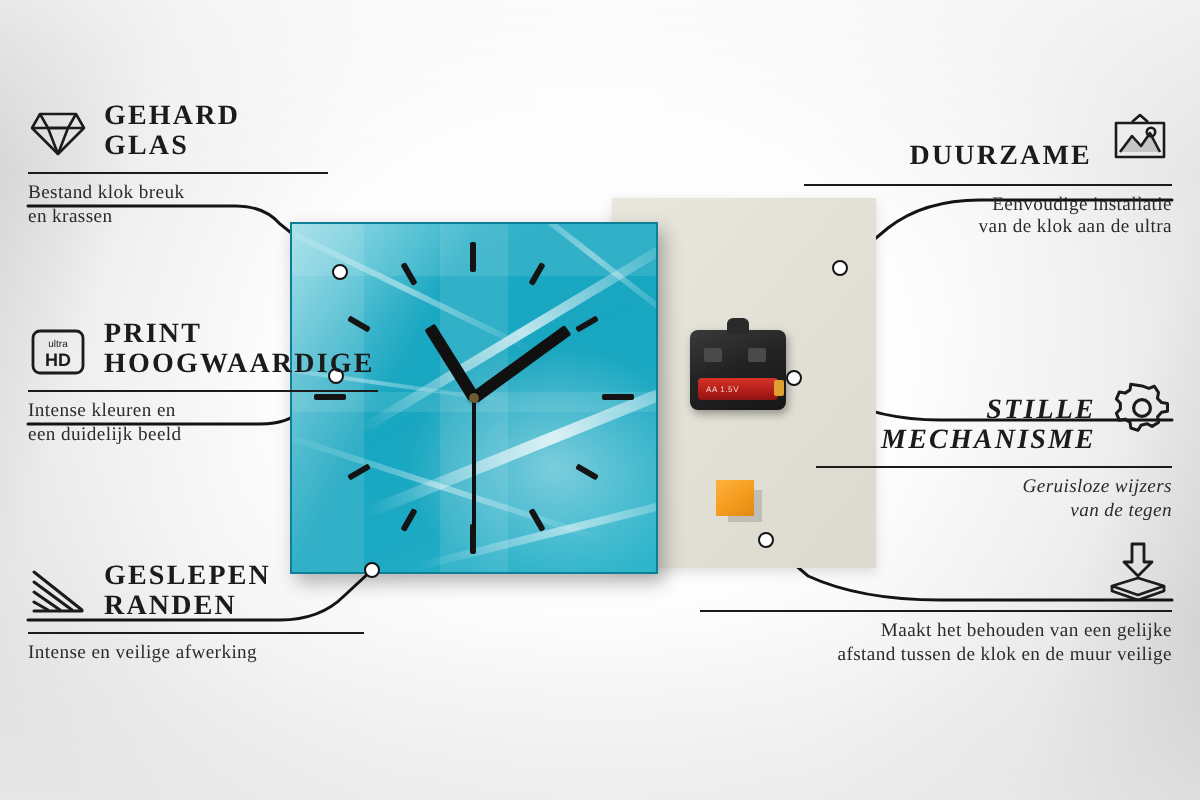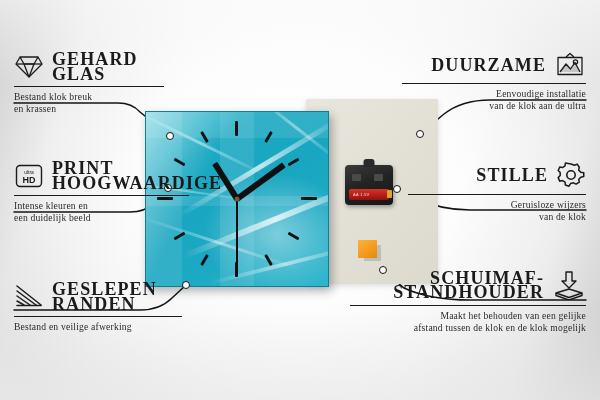--- a/index.html
+++ b/index.html
@@ -23,24 +23,24 @@
     background:linear-gradient(180deg, rgba(255,255,255,.55) 0%, rgba(255,255,255,0) 22%,
       rgba(255,255,255,0) 78%, rgba(236,236,236,.55) 100%);
   }
 
   
   .feature{position:absolute;}
   .feature .head{display:flex;align-items:center;gap:8px;}
   .feature.left .head{justify-content:flex-start;}
   .feature.right .head{justify-content:flex-end;}
   .titles{
-    font-size:18px;line-height:14.5px;letter-spacing:1.1px;
+    font-size:14px;line-height:14.5px;letter-spacing:1.1px;
     font-weight:700;color:#1b1b1b;text-transform:uppercase;white-space:nowrap;
   }
-  .feature.right .titles{text-align:right;}
+  .feature.right .titles{text-align:right;margin-top:20px;}
   .rule{height:1px;background:#1b1b1b;margin-top:5px;width:100%;}
   .desc{
     font-size:9.6px;line-height:11.6px;color:#2b2b2b;margin-top:4px;
     letter-spacing:.2px;white-space:pre-line;
   }
   .feature.right .desc{text-align:right;}
   .icon{flex:0 0 auto;display:block;}
 
   
   #lines{position:absolute;inset:0;width:600px;height:400px;pointer-events:none;}
@@ -216,21 +216,21 @@
           <line x1="3" y1="17" x2="10" y2="21"></line>
           <line x1="3" y1="21.5" x2="27" y2="21.5"></line>
         </g>
       </svg>
       <div class="titles">
         <div>GESLEPEN</div>
         <div>RANDEN</div>
       </div>
     </div>
     <div class="rule"></div>
-    <div class="desc">Bestand en veilige afwerking</div>
+    <div class="desc">Intense en veilige afwerking</div>
   </div>
 
   <div class="feature right" style="right:14px;top:52px;width:184px;">
     <div class="head">
       <div class="titles">
         <div>DUURZAME</div>
       </div>
       <svg class="icon" width="32" height="26" viewBox="0 0 32 26">
         <g fill="none" stroke="#1b1b1b" stroke-width="1.3" stroke-linejoin="round">
           <path d="M12,5 L16,1.5 L20,5"></path>
@@ -239,48 +239,45 @@
           <path d="M6,20 L12,12 L16.5,17 L21,10.5 L26,20"></path>
           <circle cx="21.5" cy="10" r="2.1"></circle>
         </g>
       </svg>
     </div>
     <div class="rule"></div>
     <div class="desc">Eenvoudige installatie
 van de klok aan de ultra</div>
   </div>
 
-  <div class="feature right" style="right:14px;top:161px;width:178px;">
+  <div class="feature right" style="right:14px;top:179px;width:178px;font-style:italic;">
     <div class="head">
       <div class="titles">
         <div>STILLE</div>
+        <div>MECHANISME</div>
       </div>
       <svg class="icon" width="30" height="28" viewBox="0 0 30 28">
         <g fill="none" stroke="#1b1b1b" stroke-width="1.6" stroke-linejoin="round">
           <path d="M15,2.5 l3.6,1.3 2.9,-1.1 2.2,3.3 -0.6,3 2.2,2.3 3.1,0.5 0,4 -3.1,0.6 -2.1,2.3 0.5,3 -3.4,2.1 -2.7,-1.4 -3.1,0.8 -1.6,2.7 -3.8,-1.2 -0.4,-3 -2.6,-1.7 -3,0.6 -1.6,-3.7 2.1,-2.2 0,-3.1 -2.1,-2.2 1.6,-3.7 3,0.6 2.6,-1.7 0.4,-3 z" transform="scale(0.95) translate(0.8,0.6)"></path>
           <circle cx="15" cy="14" r="4.2"></circle>
         </g>
       </svg>
     </div>
     <div class="rule"></div>
     <div class="desc">Geruisloze wijzers
-van de klok</div>
+van de tegen</div>
   </div>
 
   <div class="feature right" style="right:14px;top:270px;width:236px;">
     <div class="head">
-      <div class="titles">
-        <div>SCHUIMAF-</div>
-        <div>STANDHOUDER</div>
-      </div>
       <svg class="icon" width="34" height="30" viewBox="0 0 34 30">
         <g fill="none" stroke="#1b1b1b" stroke-width="1.4" stroke-linejoin="round">
           <path d="M14,2 h6 v9 h4 l-7,7 -7,-7 h4 z"></path>
           <path d="M17,19 L30,23 L17,27.5 L4,23 Z"></path>
           <path d="M4,23 v2.5 L17,30 L30,25.5 V23"></path>
         </g>
       </svg>
     </div>
     <div class="rule"></div>
     <div class="desc">Maakt het behouden van een gelijke
-afstand tussen de klok en de klok mogelijk</div>
+afstand tussen de klok en de muur veilige</div>
   </div>
 </div>
 
 </body></html>

